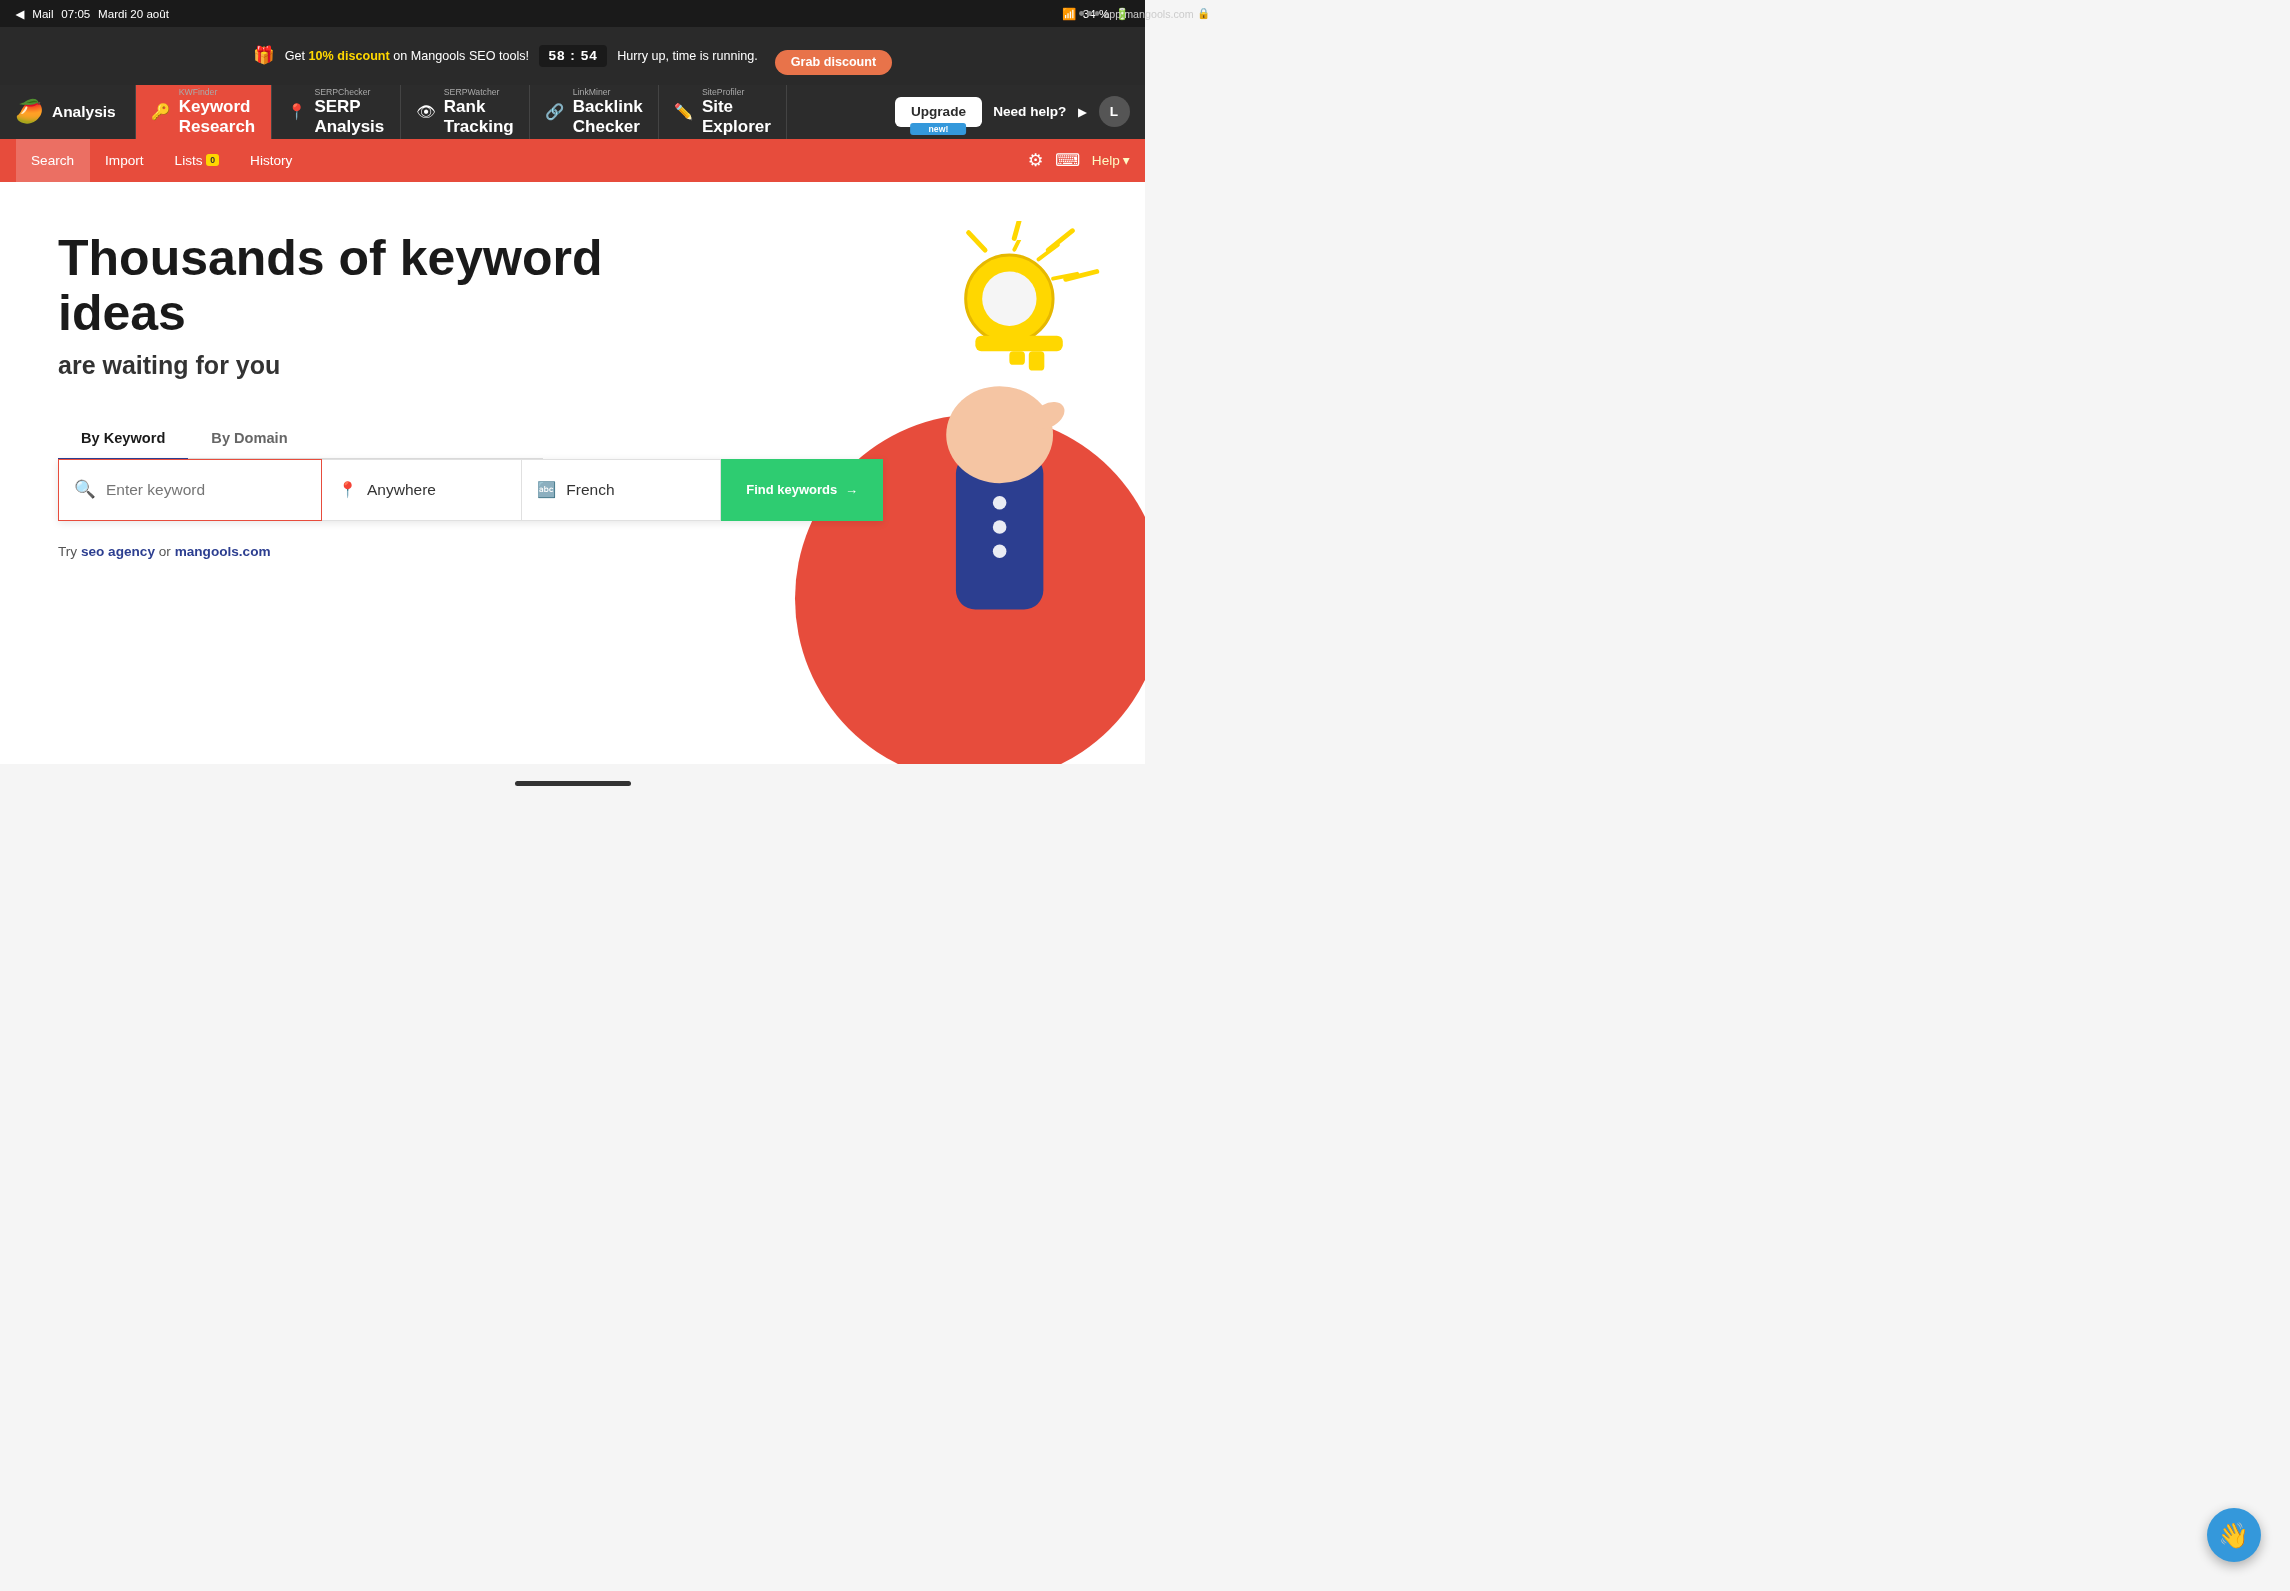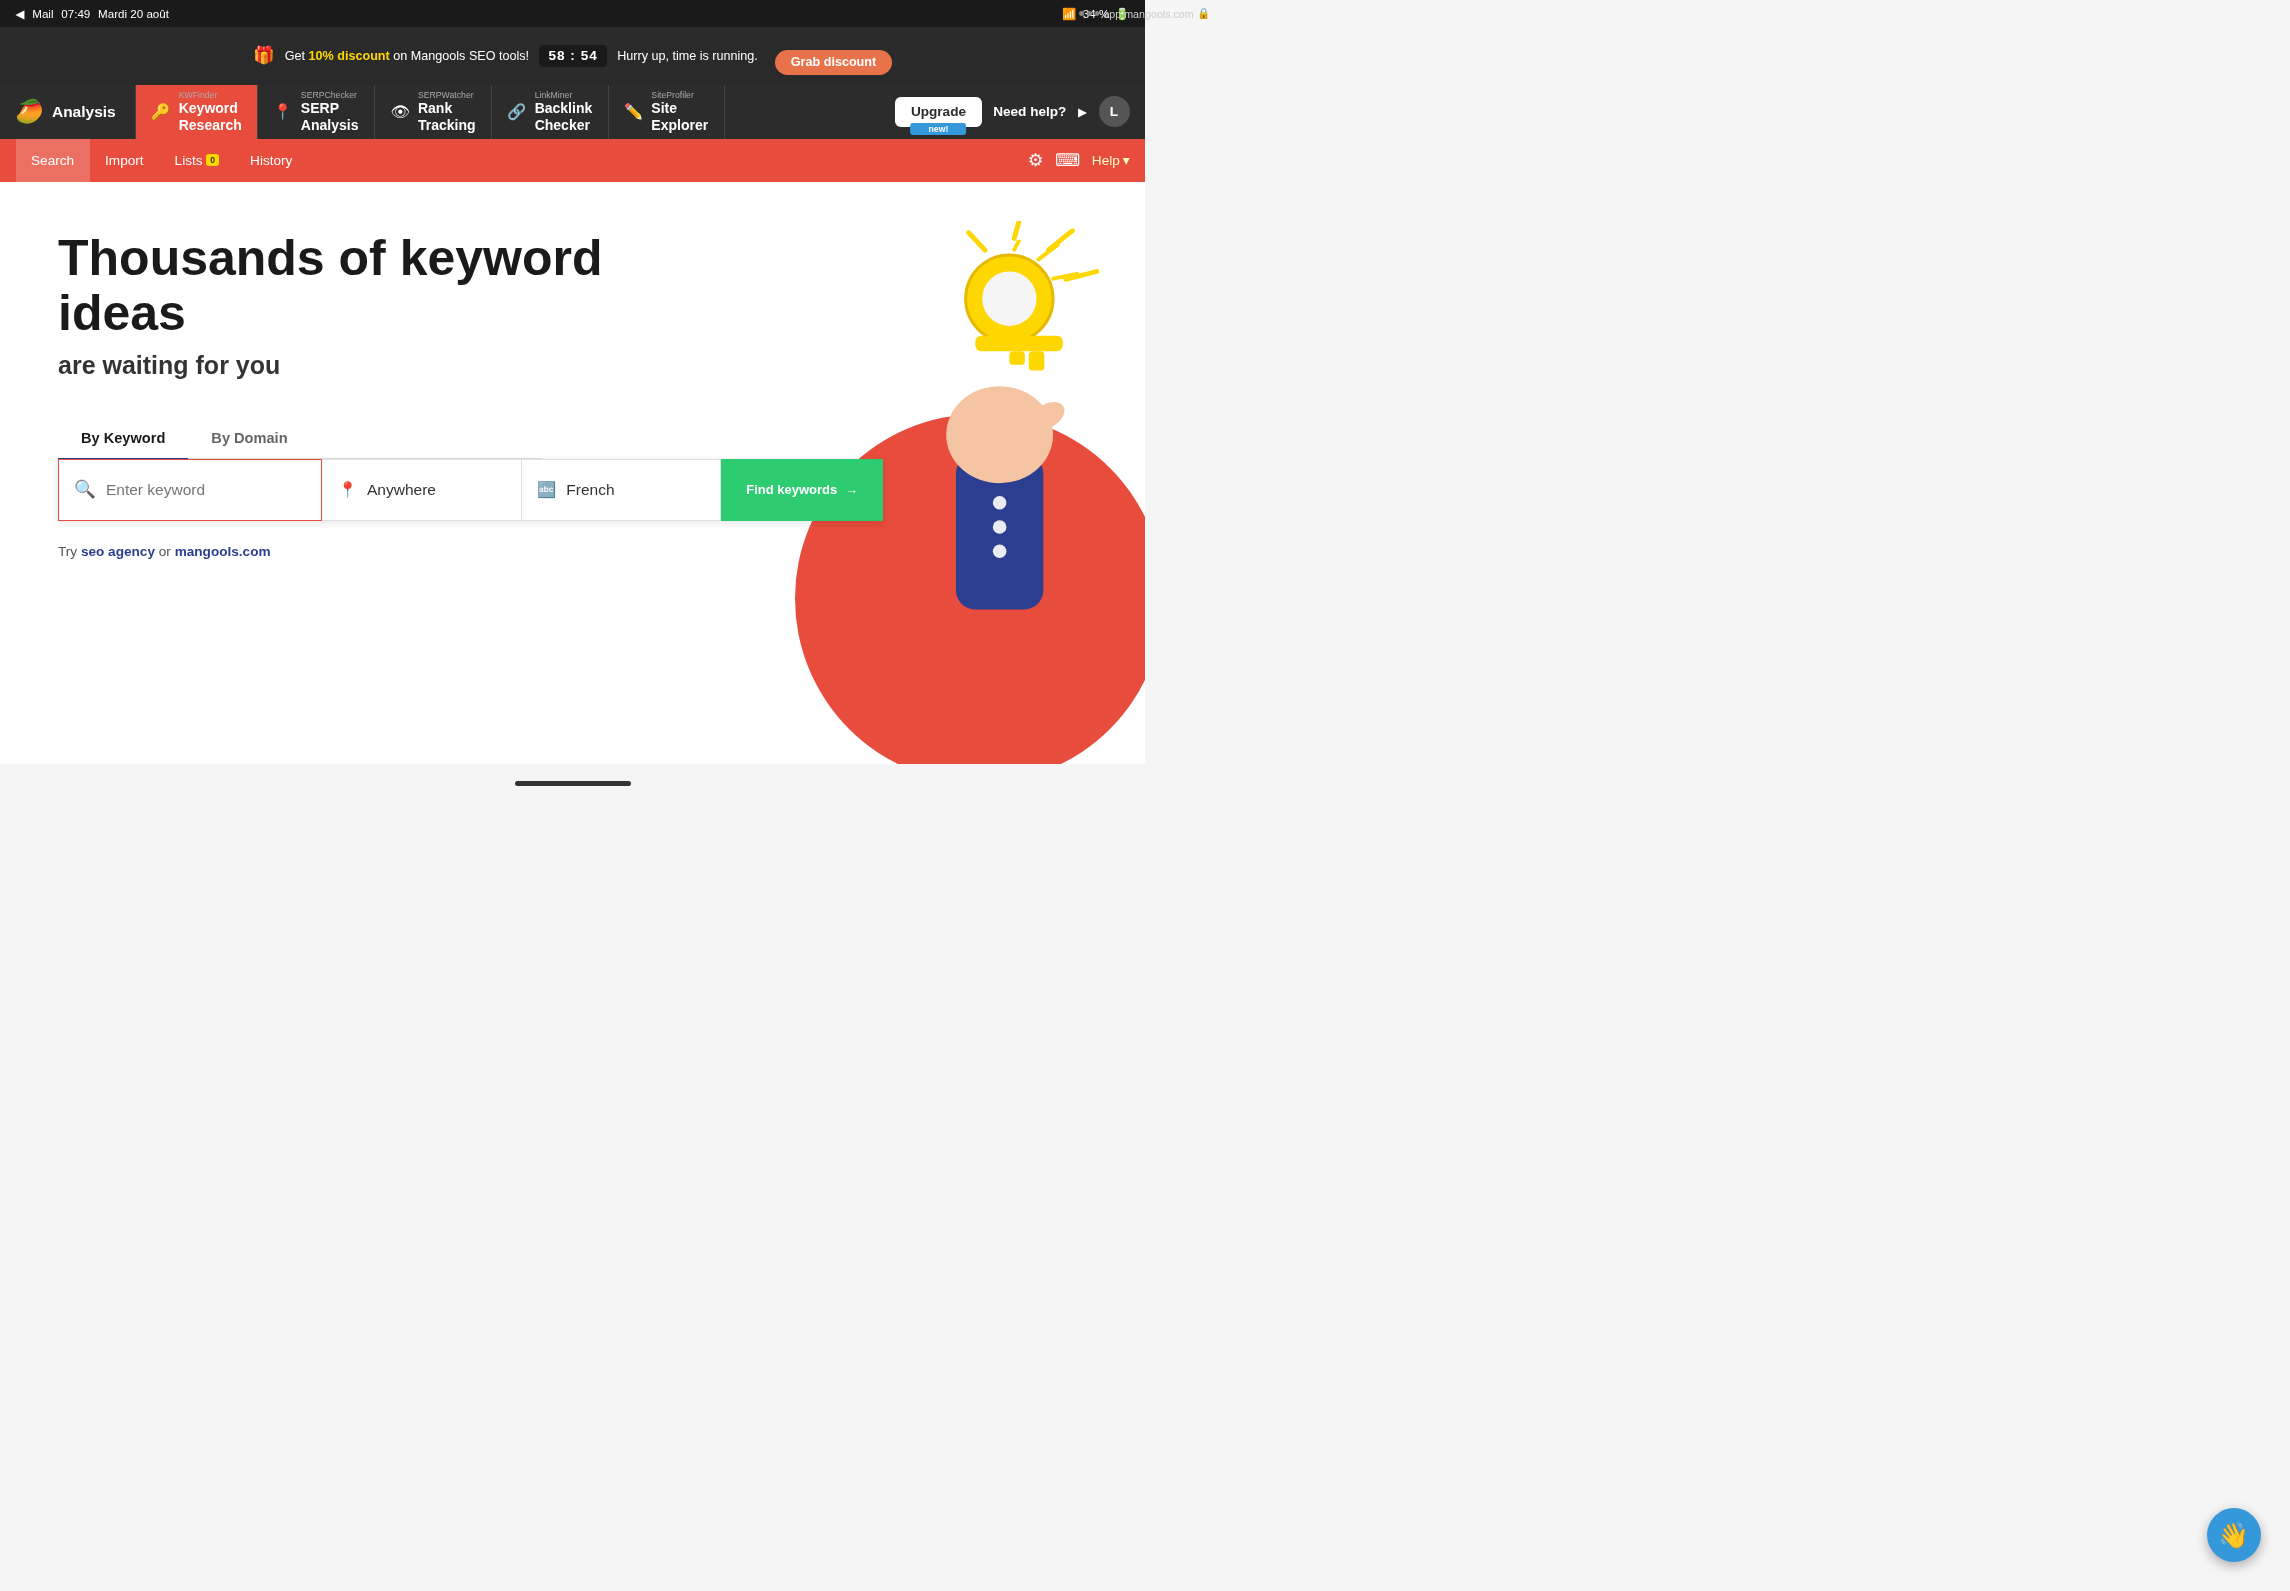--- a/index.html
+++ b/index.html
@@ -76,21 +76,21 @@
       align-items: center;
       padding: 0 15.5px;
       border-right: 1px solid #444;
       color: white;
       cursor: pointer;
       gap: 7.8px;
       min-width: 97px;
     }
     .nav-tool:first-child { border-left: 1px solid #444; }
     .nav-tool .tool-label { font-size: 8.7px; color: #aaa; }
-    .nav-tool .tool-name { font-size: 14px; font-weight: 700; line-height: 1.2; }
+    .nav-tool .tool-name { font-size: 17px; font-weight: 700; line-height: 1.2; }
     .nav-tool .tool-icon { font-size: 15.5px; }
     .nav-tool.active { background: #e74c3c; }
 
     .nav-right { display: flex; align-items: center; gap: 11.6px; margin-left: auto; }
     .upgrade-btn {
       background: white;
       color: #2c2c2c;
       border: none;
       border-radius: 5.8px;
       padding: 7.8px 15.5px;
@@ -326,21 +326,21 @@
       border-radius: 2.9px;
     }
   </style>
 </head>
 <body>
 
 <div class="status-bar">
   <div class="status-left">
     <span>◀</span>
     <span>Mail</span>
-    <span>07:49</span>
+    <span>07:05</span>
     <span>Mardi 20 août</span>
   </div>
   <div class="status-center">
     <div class="dots">
       <div class="dot"></div>
         <div class="dot"></div>
         <div class="dot"></div>
     </div>
     <span>app.mangools.com</span>
     <span>🔒</span>

